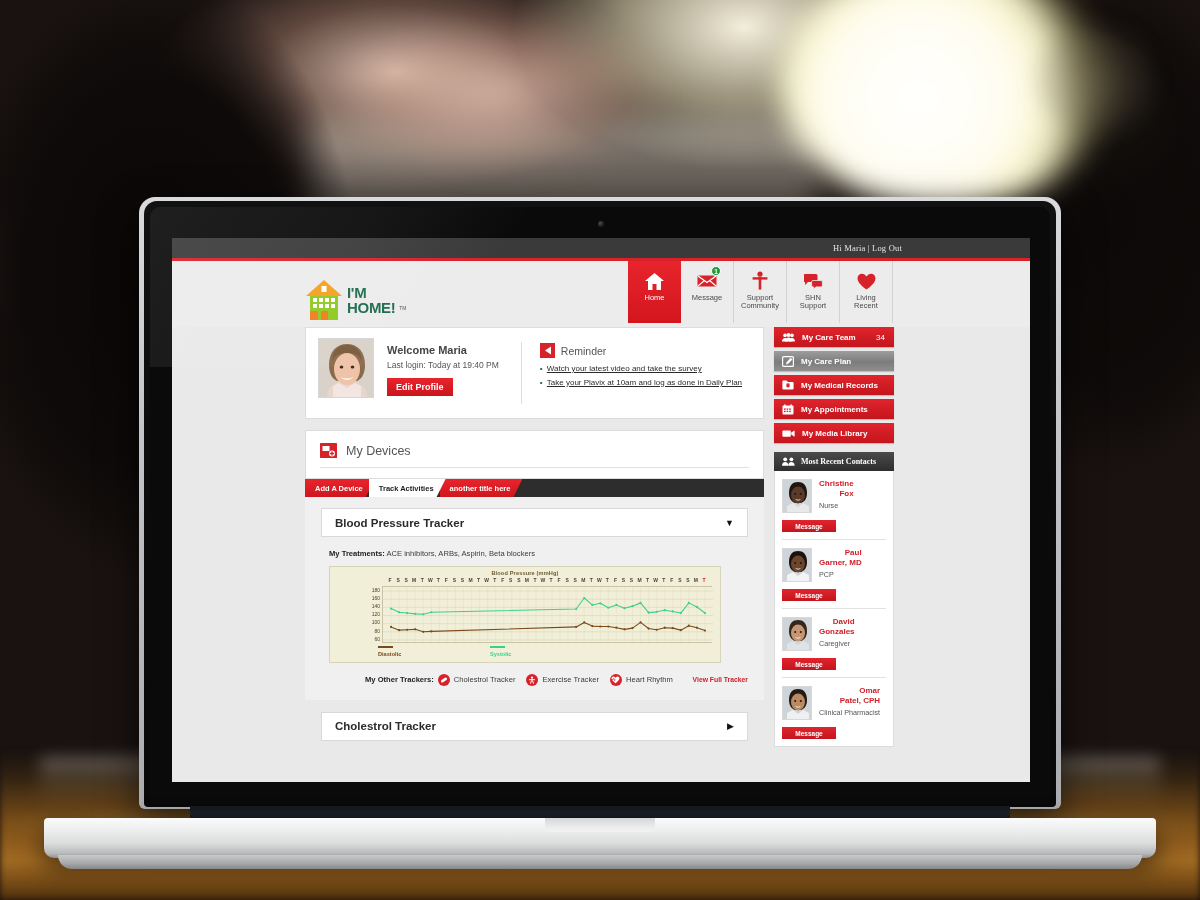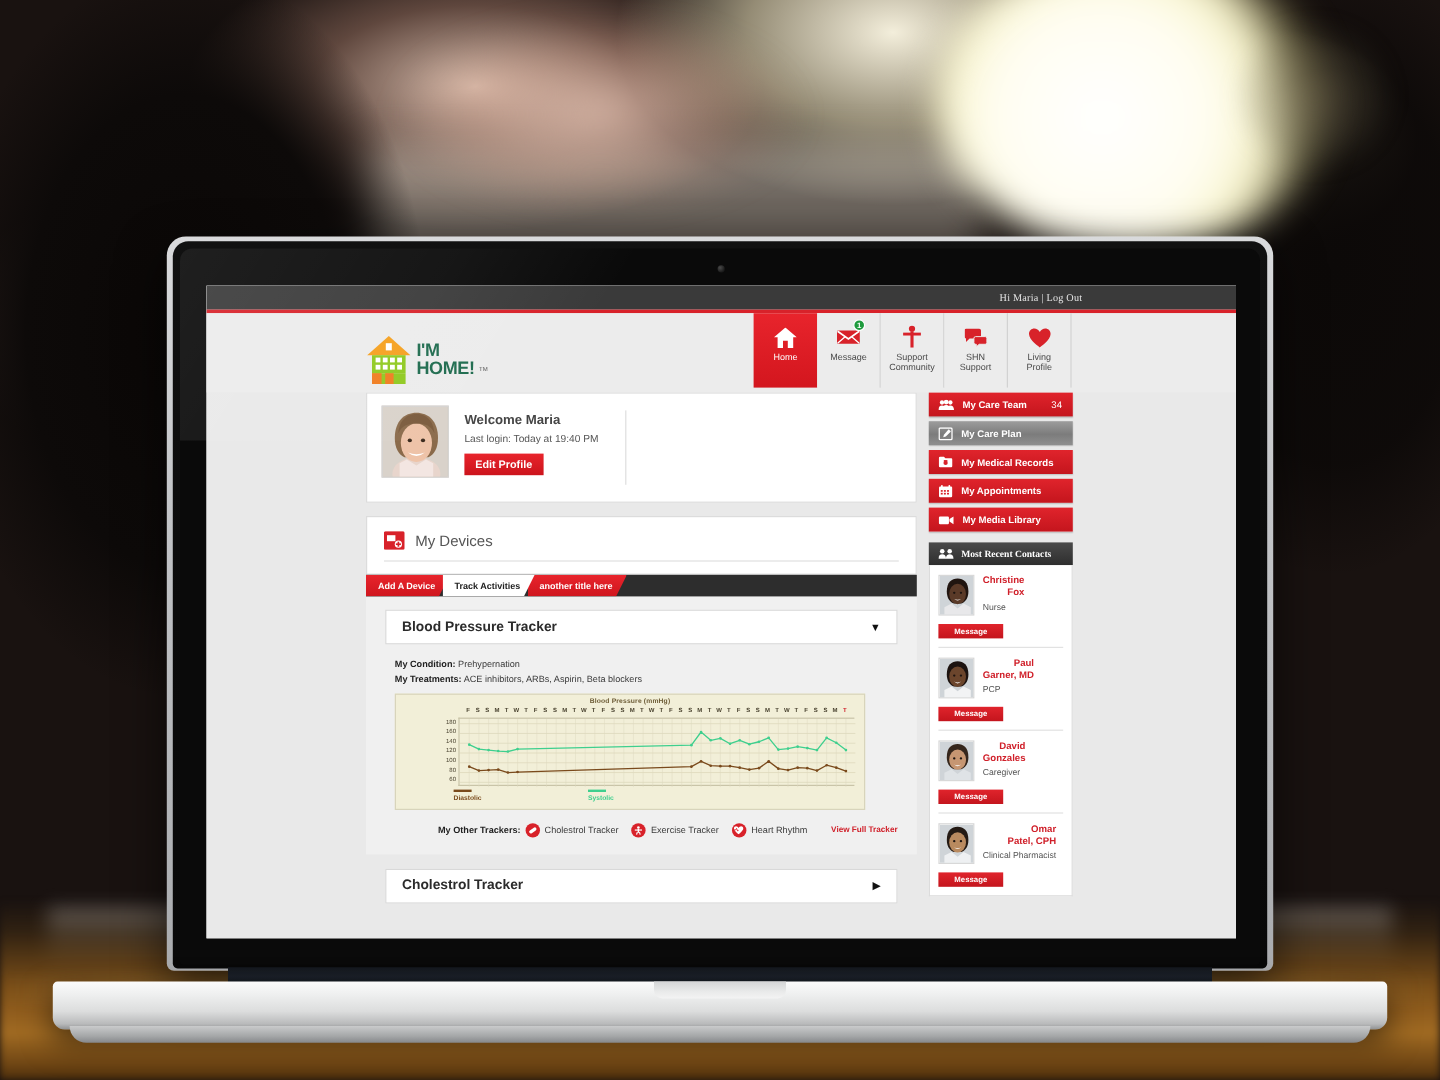--- a/index.html
+++ b/index.html
@@ -403,21 +403,21 @@
           </div>
 
           <div class="nav-item">
             <div class="nav-ic">
               <svg width="19" height="17" viewBox="0 0 19 17">
                   <path d="M9.5 16.5 C9.5 16.5 0.5 10.5 0.5 5.4 C0.5 2.6 2.6 0.8 4.9 0.8 C6.8 0.8 8.5 2 9.5 3.6 C10.5 2 12.2 0.8 14.1 0.8 C16.4 0.8 18.5 2.6 18.5 5.4 C18.5 10.5 9.5 16.5 9.5 16.5 Z" fill="#d8222a"></path>
                 </svg>
             </div>
             <div class="nav-label">
               <span>Living</span><br>
-              <span>Profile</span>
+              <span>Recent</span>
             </div>
           </div>
 
         </div>
       </div>
 
       <div class="content">
 
         <div class="colL">
 
@@ -434,20 +434,34 @@
                 <path d="M21 38 Q28 44 35 38 Q28 41 21 38Z" fill="#fff"></path>
                 <path d="M20 44 L28 49 L36 44 L42 47 L42 60 L14 60 L14 47Z" fill="#f3e6e2"></path>
               </svg>
             </div>
             <div class="wel-txt">
               <div class="wel-name">Welcome Maria</div>
               <div class="wel-login">Last login: Today at 19:40 PM</div>
               <button class="btn-red">Edit Profile</button>
             </div>
             <div class="wel-div"></div>
+            <div class="reminder">
+              <div class="rem-head">
+                <div class="rem-ic">
+                  <svg width="9" height="9" viewBox="0 0 9 9">
+                      <polygon points="8,0.5 2,4.5 8,8.5" fill="#fff"></polygon>
+                    </svg>
+                </div>
+                <div class="rem-title">Reminder</div>
+              </div>
+              <ul class="rem-list">
+                <li><a>Watch your latest video and take the survey</a></li>
+                <li><a>Take your Plavix at 10am and log as done in Daily Plan</a></li>
+              </ul>
+            </div>
           </div>
 
           <div class="card devices">
             <div class="dev-head">
               <div class="dev-ic">
                 <svg width="17" height="15" viewBox="0 0 17 15">
                   <rect width="17" height="15" rx="1.5" fill="#d8222a"></rect>
                   <rect x="2.5" y="3" width="7" height="5" fill="#fff"></rect>
                   <circle cx="12" cy="10.5" r="3" fill="#fff"></circle>
                   <rect x="11.3" y="8.4" width="1.4" height="4.2" fill="#d8222a"></rect>
@@ -466,24 +480,20 @@
           </div>
 
           <div class="tabpanel">
 
             <div class="accordion">
               <span class="acc-title">Blood Pressure Tracker</span>
               <span class="acc-arrow">▼</span>
             </div>
 
             <div class="cond">
-              <div>
-                <b>My Condition:</b>
-                <span>Prehypernation</span>
-              </div>
               <div>
                 <b>My Treatments:</b>
                 <span>ACE inhibitors, ARBs, Aspirin, Beta blockers</span>
               </div>
             </div>
 
             <div class="chartbox">
               <div class="ch-title">Blood Pressure (mmHg)</div>
               <div class="ch-days">
                   <span style="left: 8.04878px;">F</span>

